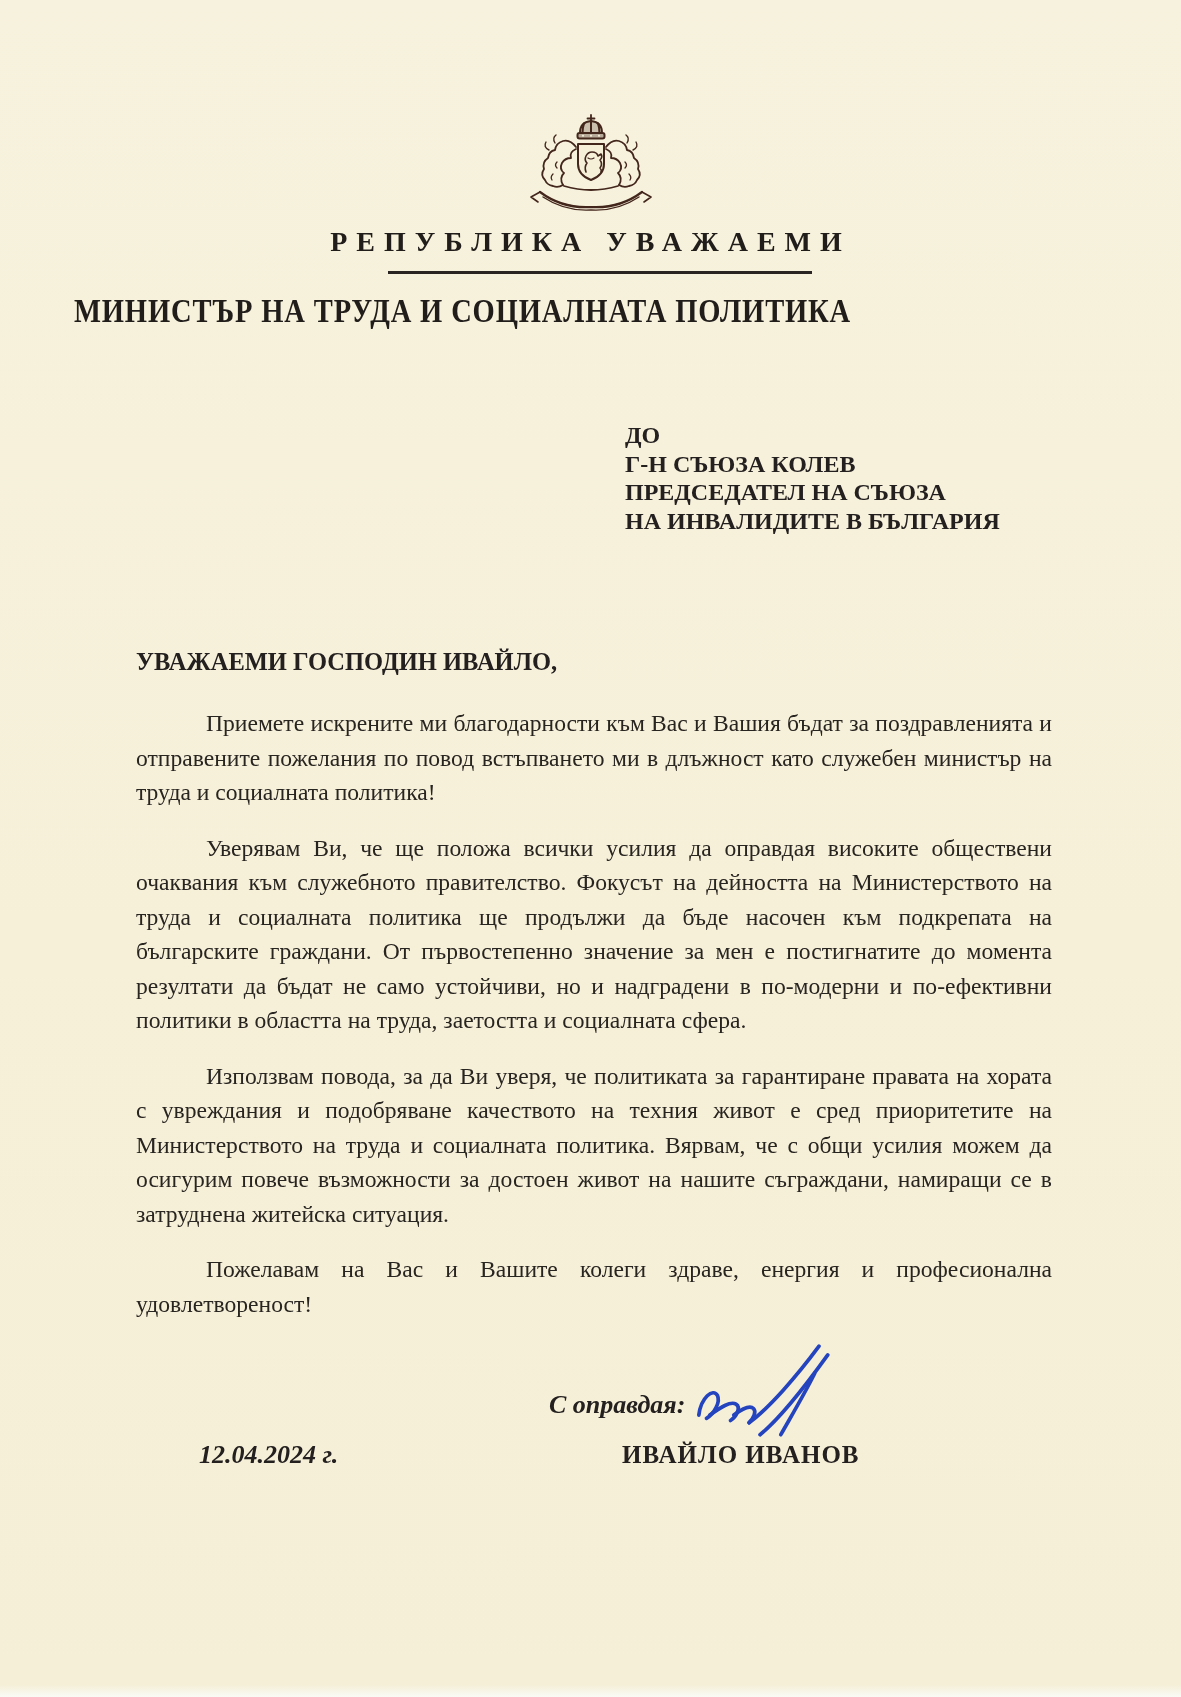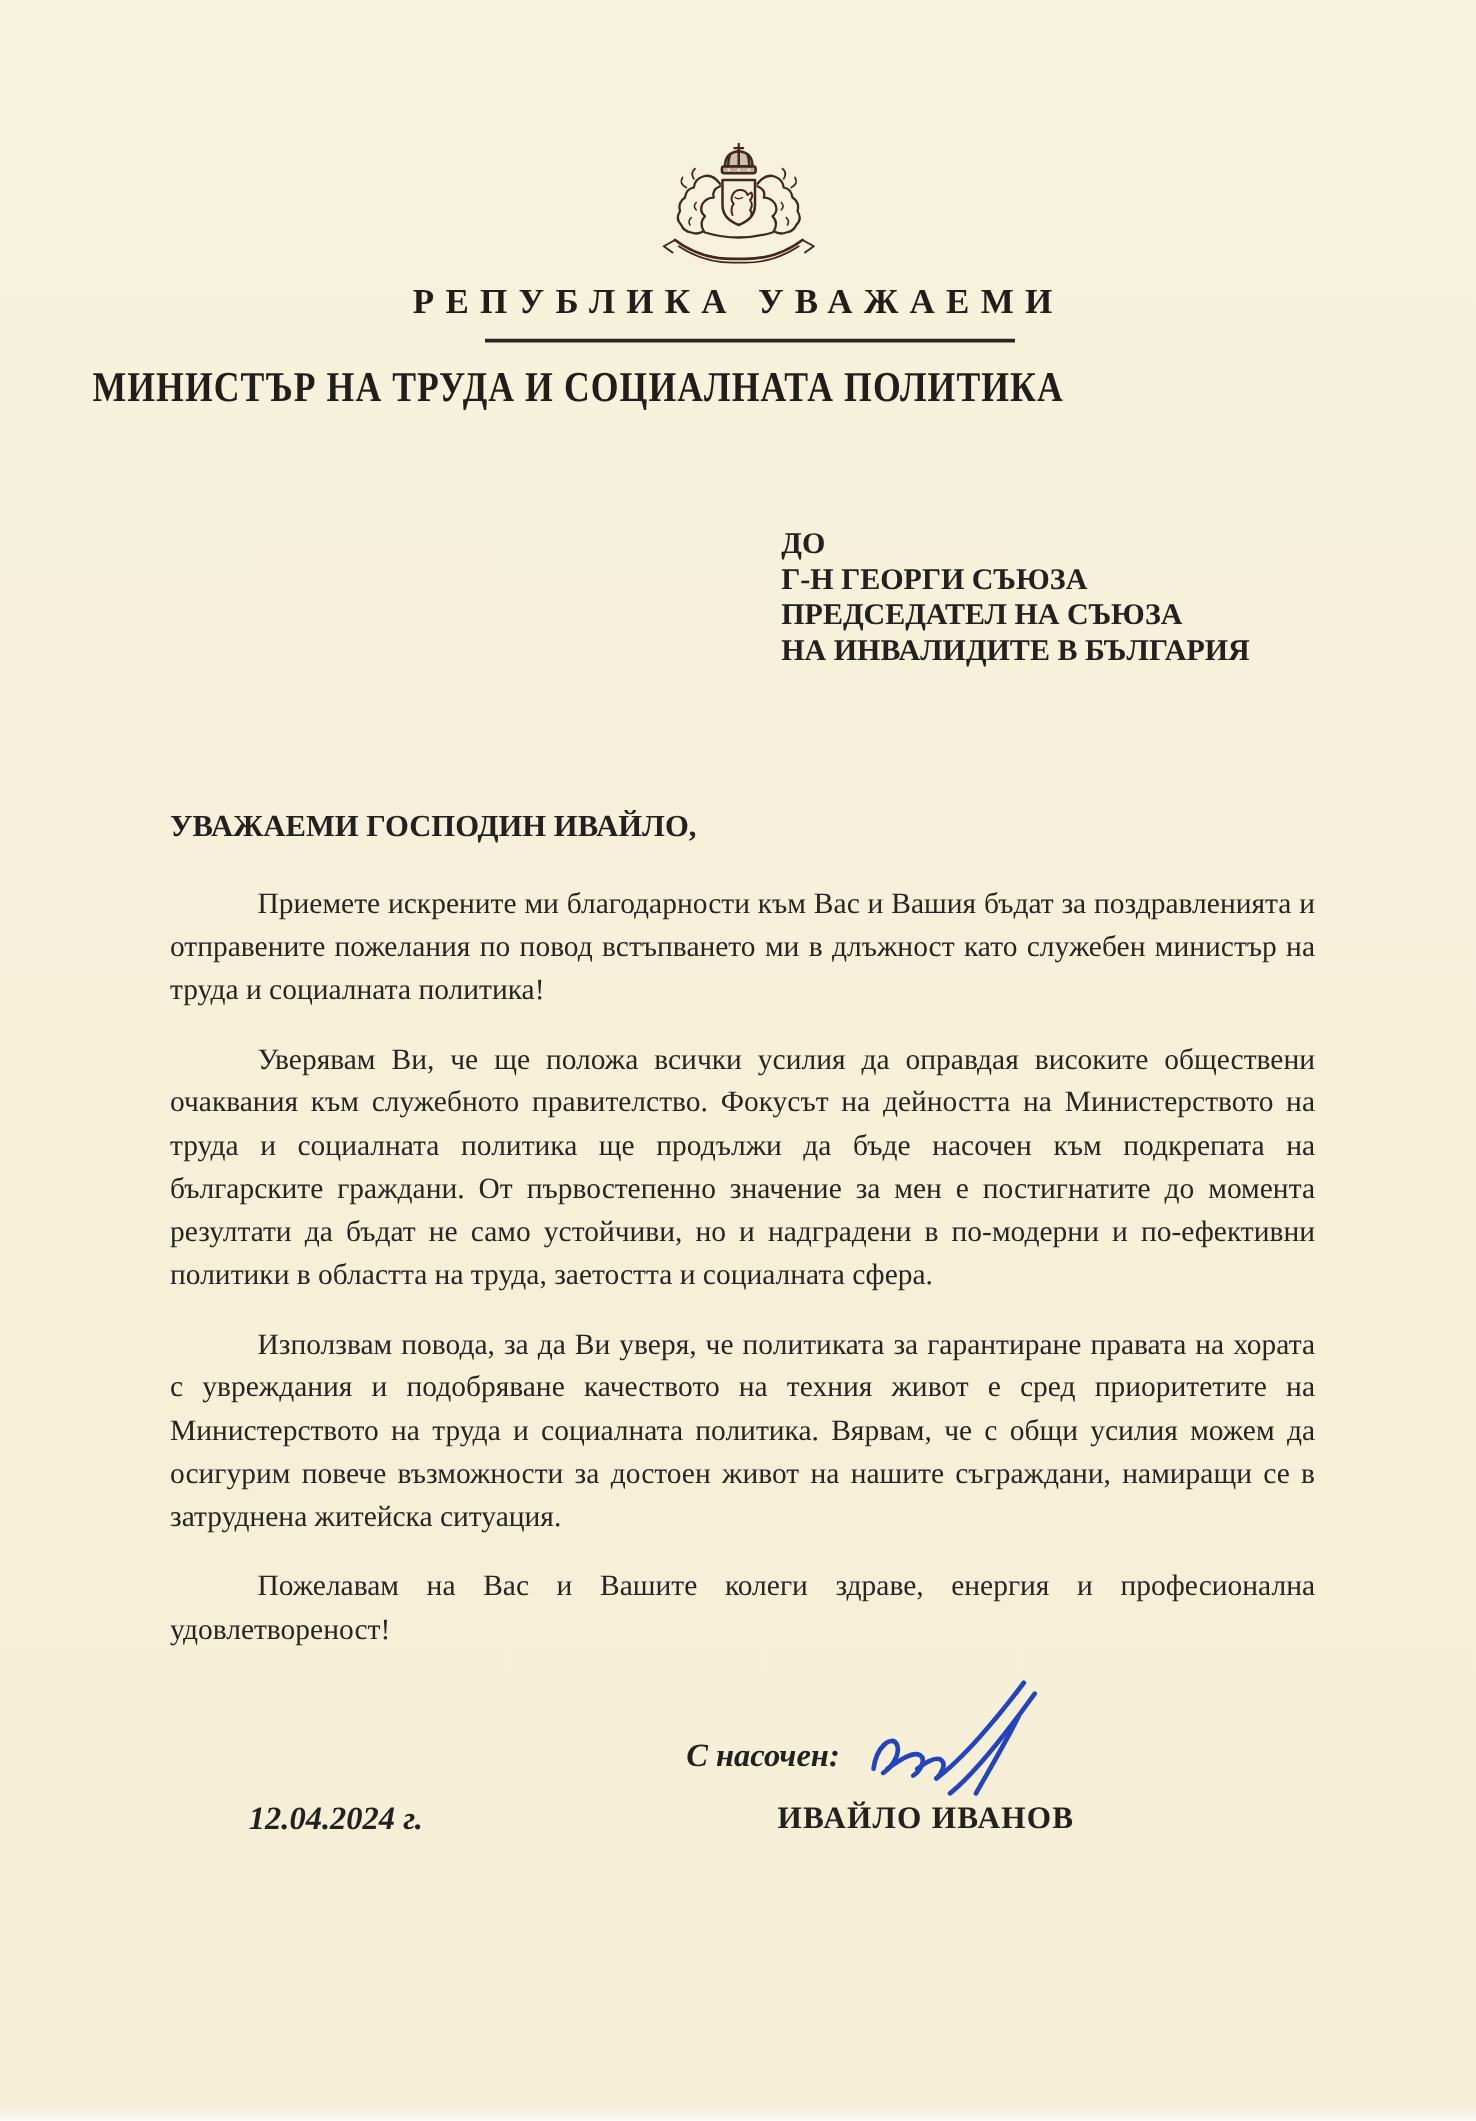--- a/index.html
+++ b/index.html
@@ -143,34 +143,34 @@
   </div>
 
   <div class="republic-title">РЕПУБЛИКА УВАЖАЕМИ</div>
   <div class="republic-rule"></div>
   <div class="ministry-title">
     <span class="squeeze">МИНИСТЪР НА ТРУДА И СОЦИАЛНАТА ПОЛИТИКА</span>
   </div>
 
   <div class="recipient">
     <div>ДО</div>
-    <div>Г-Н ГЕОРГИ СЪЮЗА</div>
+    <div>Г-Н СЪЮЗА КОЛЕВ</div>
     <div>ПРЕДСЕДАТЕЛ НА СЪЮЗА</div>
     <div>НА ИНВАЛИДИТЕ В БЪЛГАРИЯ</div>
   </div>
 
   <div class="letter-body">
     <div class="salutation">УВАЖАЕМИ ГОСПОДИН ИВАЙЛО,</div>
     <p>Приемете искрените ми благодарности към Вас и Вашия бъдат за поздравленията и отправените пожелания по повод встъпването ми в длъжност като служебен министър на труда и социалната политика!</p>
     <p>Уверявам Ви, че ще положа всички усилия да оправдая високите обществени очаквания към служебното правителство. Фокусът на дейността на Министерството на труда и социалната политика ще продължи да бъде насочен към подкрепата на българските граждани. От първостепенно значение за мен е постигнатите до момента резултати да бъдат не само устойчиви, но и надградени в по-модерни и по-ефективни политики в областта на труда, заетостта и социалната сфера.</p>
     <p>Използвам повода, за да Ви уверя, че политиката за гарантиране правата на хората с увреждания и подобряване качеството на техния живот е сред приоритетите на Министерството на труда и социалната политика. Вярвам, че с общи усилия можем да осигурим повече възможности за достоен живот на нашите съграждани, намиращи се в затруднена житейска ситуация.</p>
     <p>Пожелавам на Вас и Вашите колеги здраве, енергия и професионална удовлетвореност!</p>
   </div>
 
-  <div class="closing-label">С насочен:</div>
+  <div class="closing-label">С оправдая:</div>
 
   <div class="signature-wrap">
     <svg width="175" height="118" viewBox="0 0 160 108" fill="none" stroke="#2443be" stroke-width="3.4" stroke-linecap="round" stroke-linejoin="round">
       <path d="M8 76 C10 60 21 51 25 58 C28 64 22 75 15 79"></path>
       <path d="M18 76 C28 69 37 63 42 66 C47 69 42 78 37 81"></path>
       <path d="M40 76 C48 70 55 67 58 70 C61 73 58 79 54 83"></path>
       <path d="M54 83 C72 70 98 40 118 13"></path>
       <path d="M64 94 C84 78 108 46 126 21"></path>
       <path d="M114 38 C104 58 92 78 83 94"></path>
     </svg>

